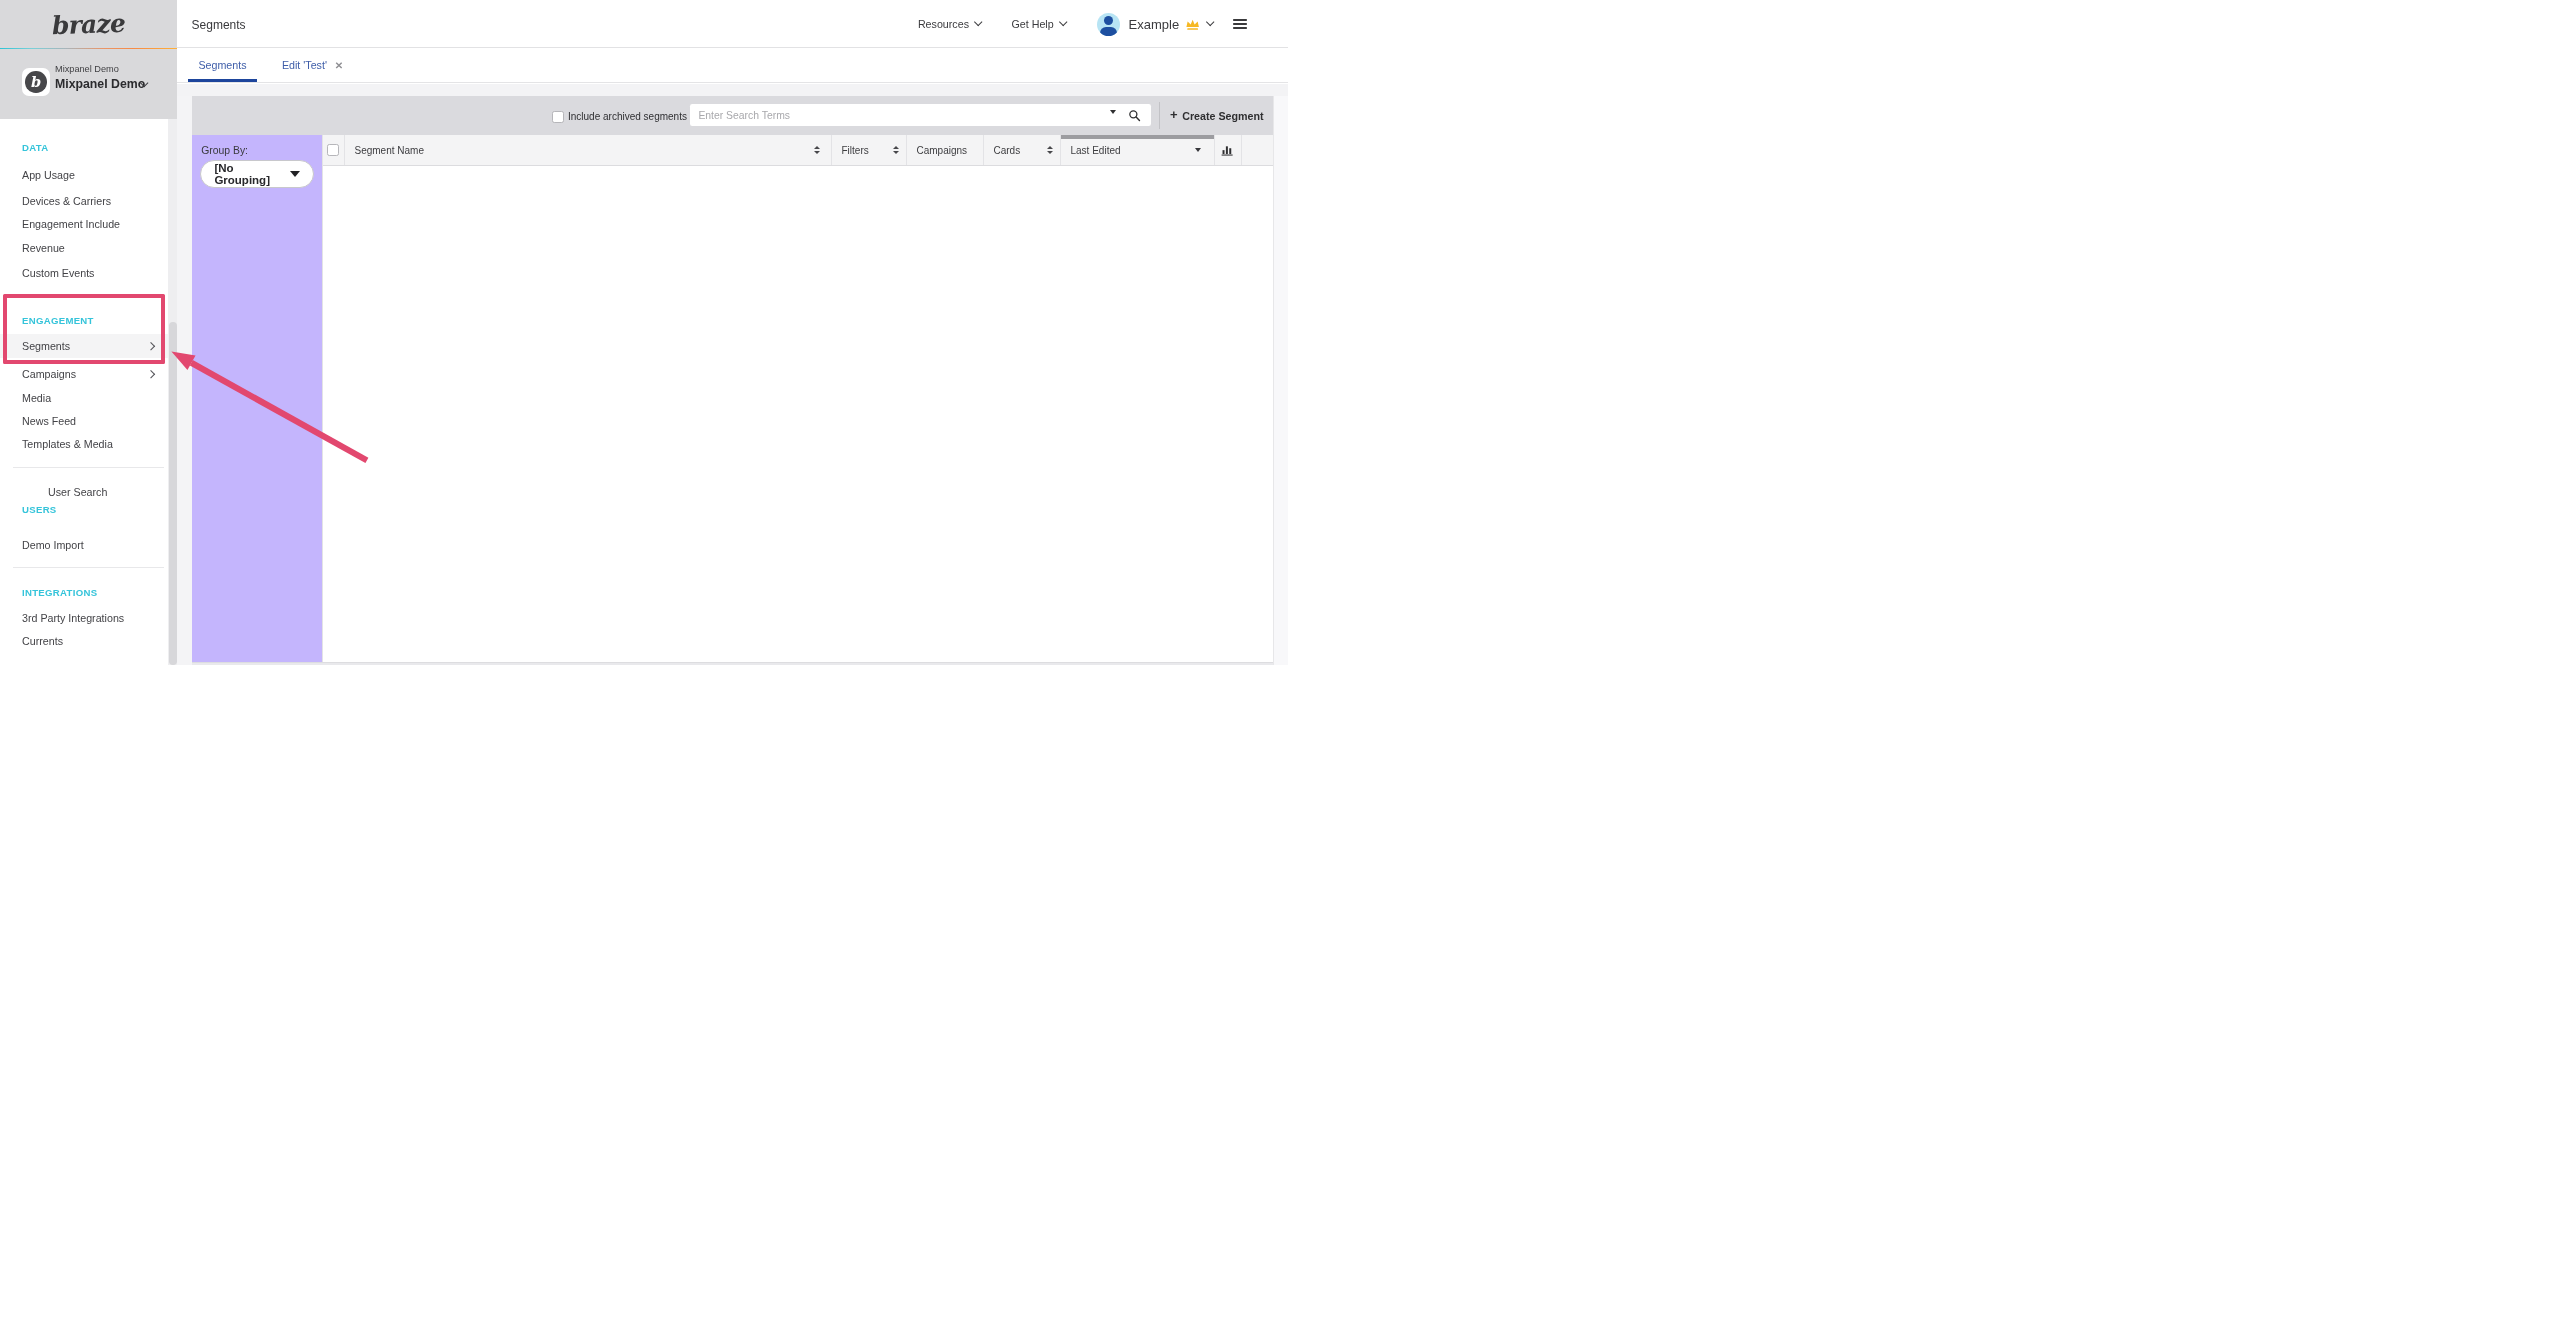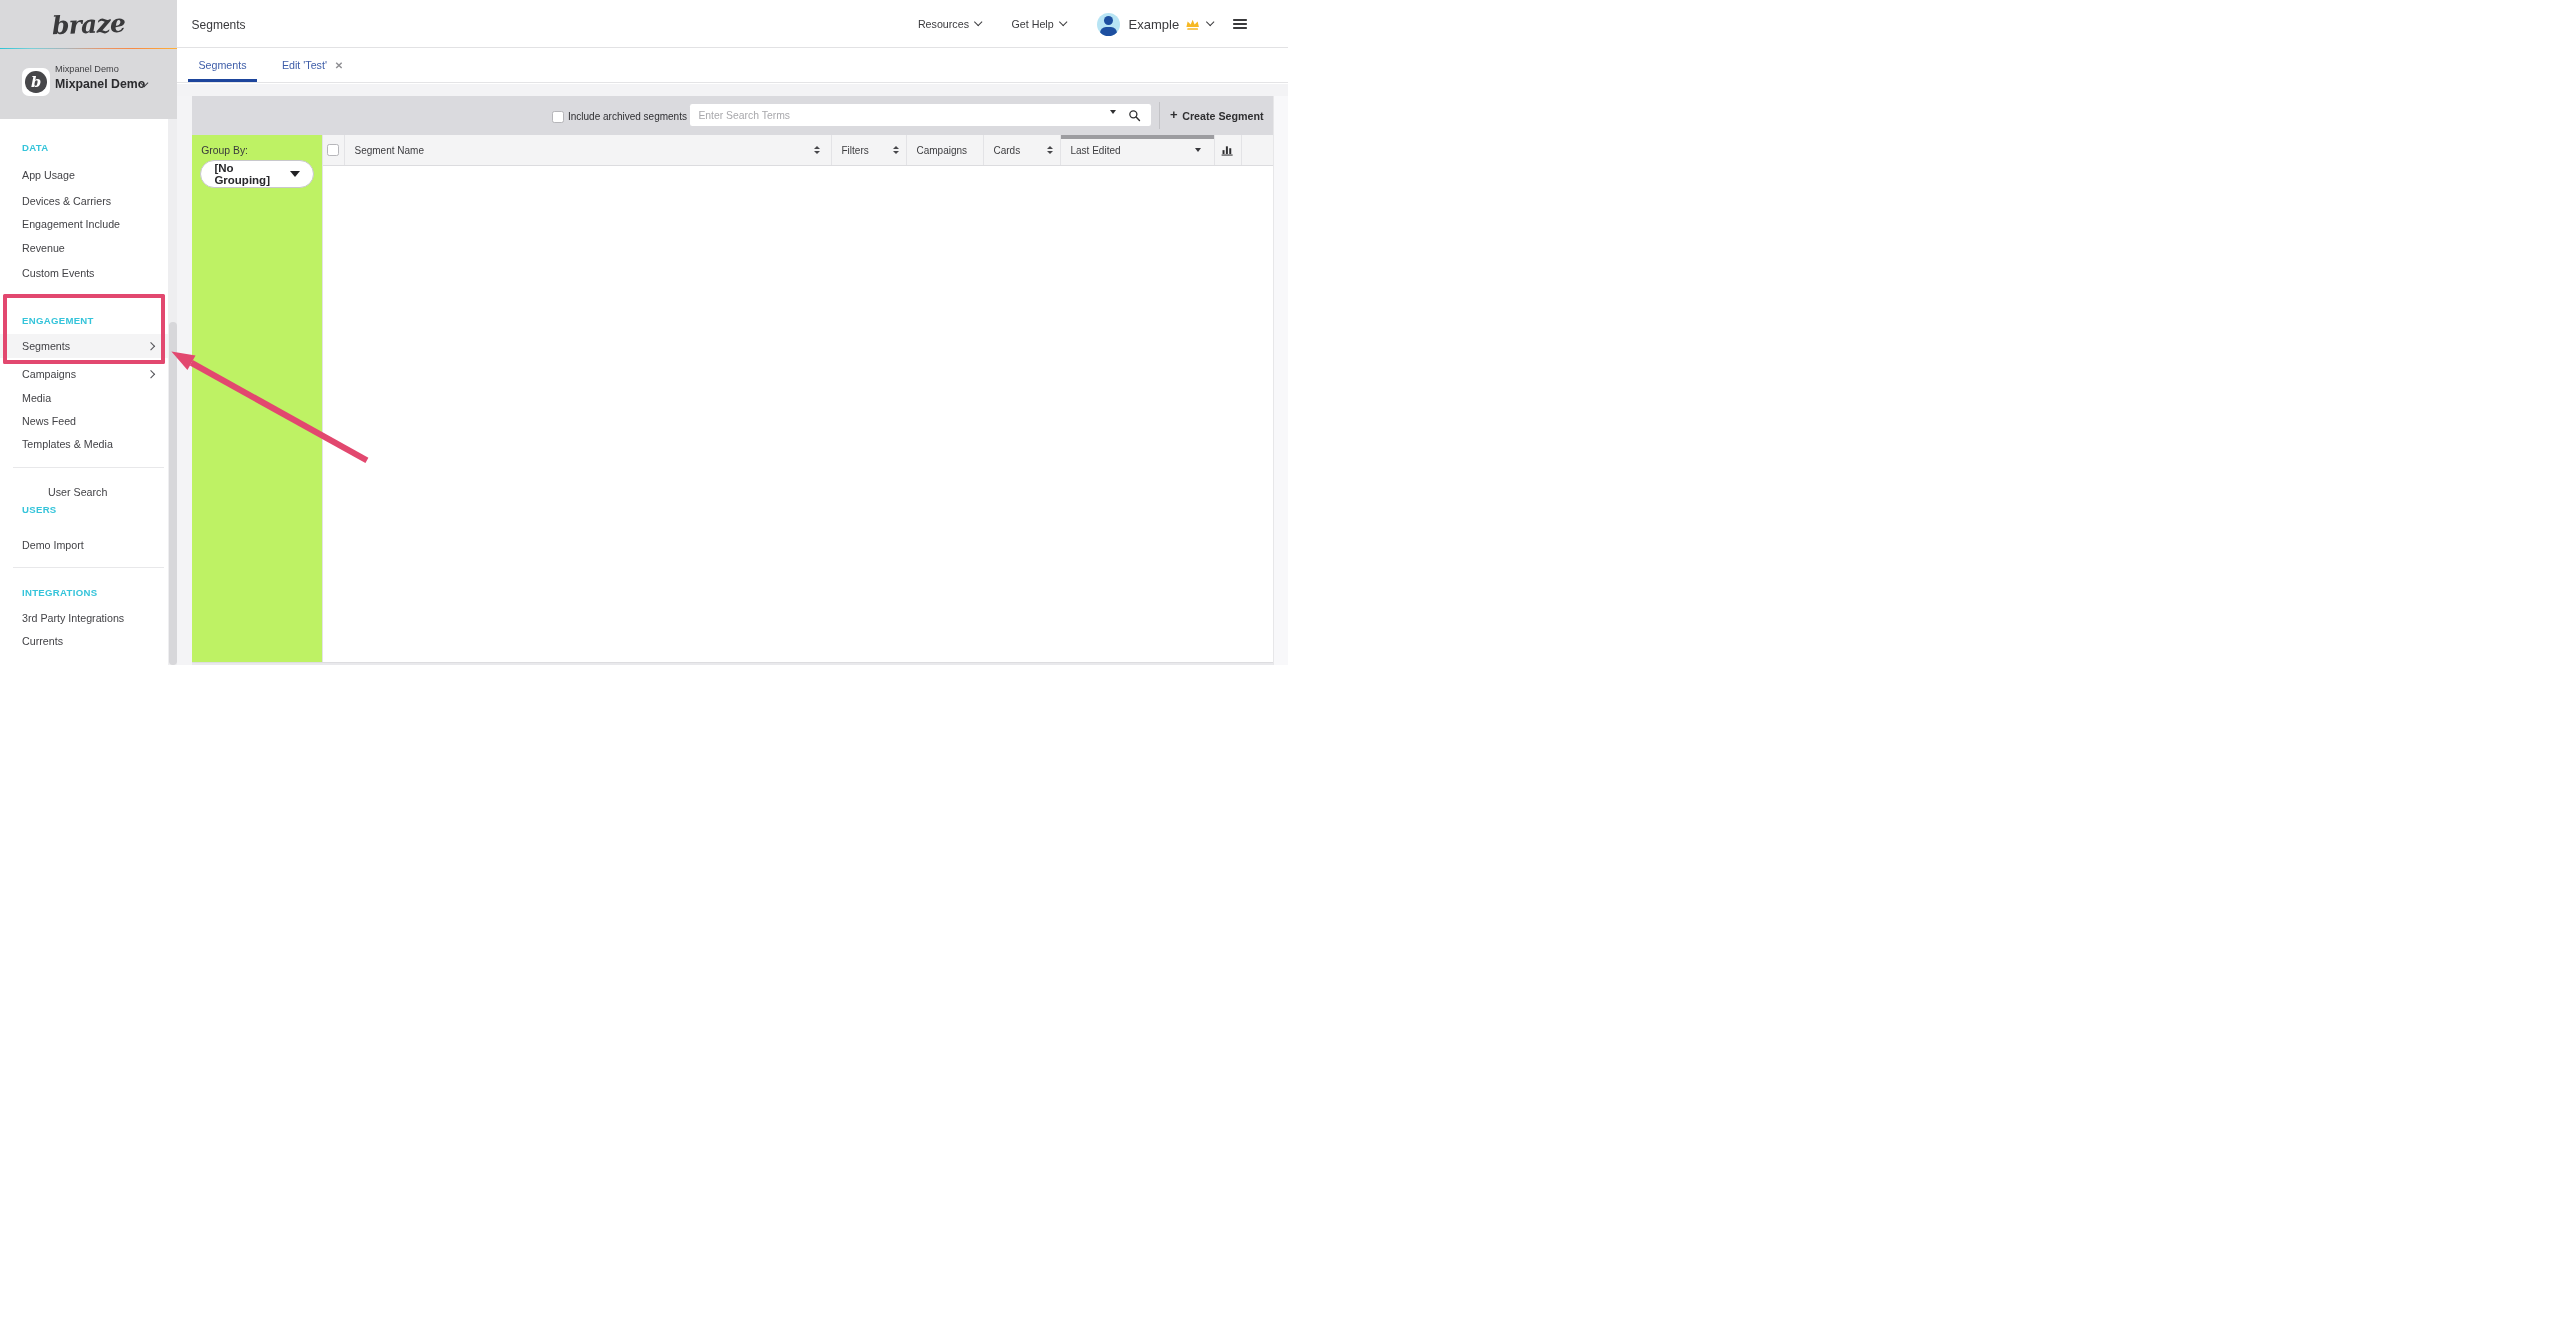--- a/index.html
+++ b/index.html
@@ -57,21 +57,21 @@
   .fb-search input{position:absolute;left:0;top:0;width:100%;height:100%;border:none;outline:none;background:transparent;padding:0 58px 0 8.4px;box-sizing:border-box;font-family:"Liberation Sans", sans-serif;font-size:10.4px;color:#333;}
   .fb-search input::placeholder{color:#a8a8ac;}
   .tri-down{width:0;height:0;border-left:3.8px solid transparent;border-right:3.8px solid transparent;border-top:4.6px solid #2f2f31;}
   .fb-caret{position:absolute;right:35px;top:9.2px;cursor:pointer;}
   .fb-mag{position:absolute;right:10px;top:4.6px;cursor:pointer;}
   .fb-divider{position:absolute;left:967px;top:6.1px;width:0.8px;height:27px;background:#c2c2c6;}
   .fb-create{position:absolute;left:978px;top:0;height:39px;display:flex;align-items:center;font-size:10.7px;font-weight:600;color:#2f2f31;cursor:pointer;}
   .fb-create .plus{font-size:13px;font-weight:700;margin-right:4.6px;margin-top:-1.5px;}
 
   
-  .group-panel{left:192px;top:135px;width:131px;height:645px;background:#bef264;border-right:0.8px solid #e3e3e5;box-sizing:border-box;}
+  .group-panel{left:192px;top:135px;width:131px;height:645px;background:#c4b5fd;border-right:0.8px solid #e3e3e5;box-sizing:border-box;}
   .gb-label{position:absolute;left:9.2px;top:10px;font-size:10.4px;color:#39393c;}
   .gb-dd{position:absolute;left:8.4px;top:24.5px;width:114px;height:28px;background:#ffffff;border:0.8px solid #c8c8cc;border-radius:14px;box-sizing:border-box;display:flex;align-items:center;padding:0 13px;cursor:pointer;}
   .gb-dd .val{flex:1;font-size:11.5px;font-weight:600;color:#28282b;}
   .gb-dd .tri{width:0;height:0;border-left:5.4px solid transparent;border-right:5.4px solid transparent;border-top:6.1px solid #222225;}
 
   
   .table-head{left:323px;top:135px;width:950px;height:31px;background:#f4f4f5;border-bottom:0.8px solid #dcdcdf;box-sizing:border-box;display:flex;}
   .th{position:relative;display:flex;align-items:center;border-right:0.8px solid #e3e3e6;box-sizing:border-box;font-size:10px;font-weight:500;color:#3d3d40;cursor:pointer;}
   .th.last{border-right:none;}
   .th .pad{padding-left:10px;}

